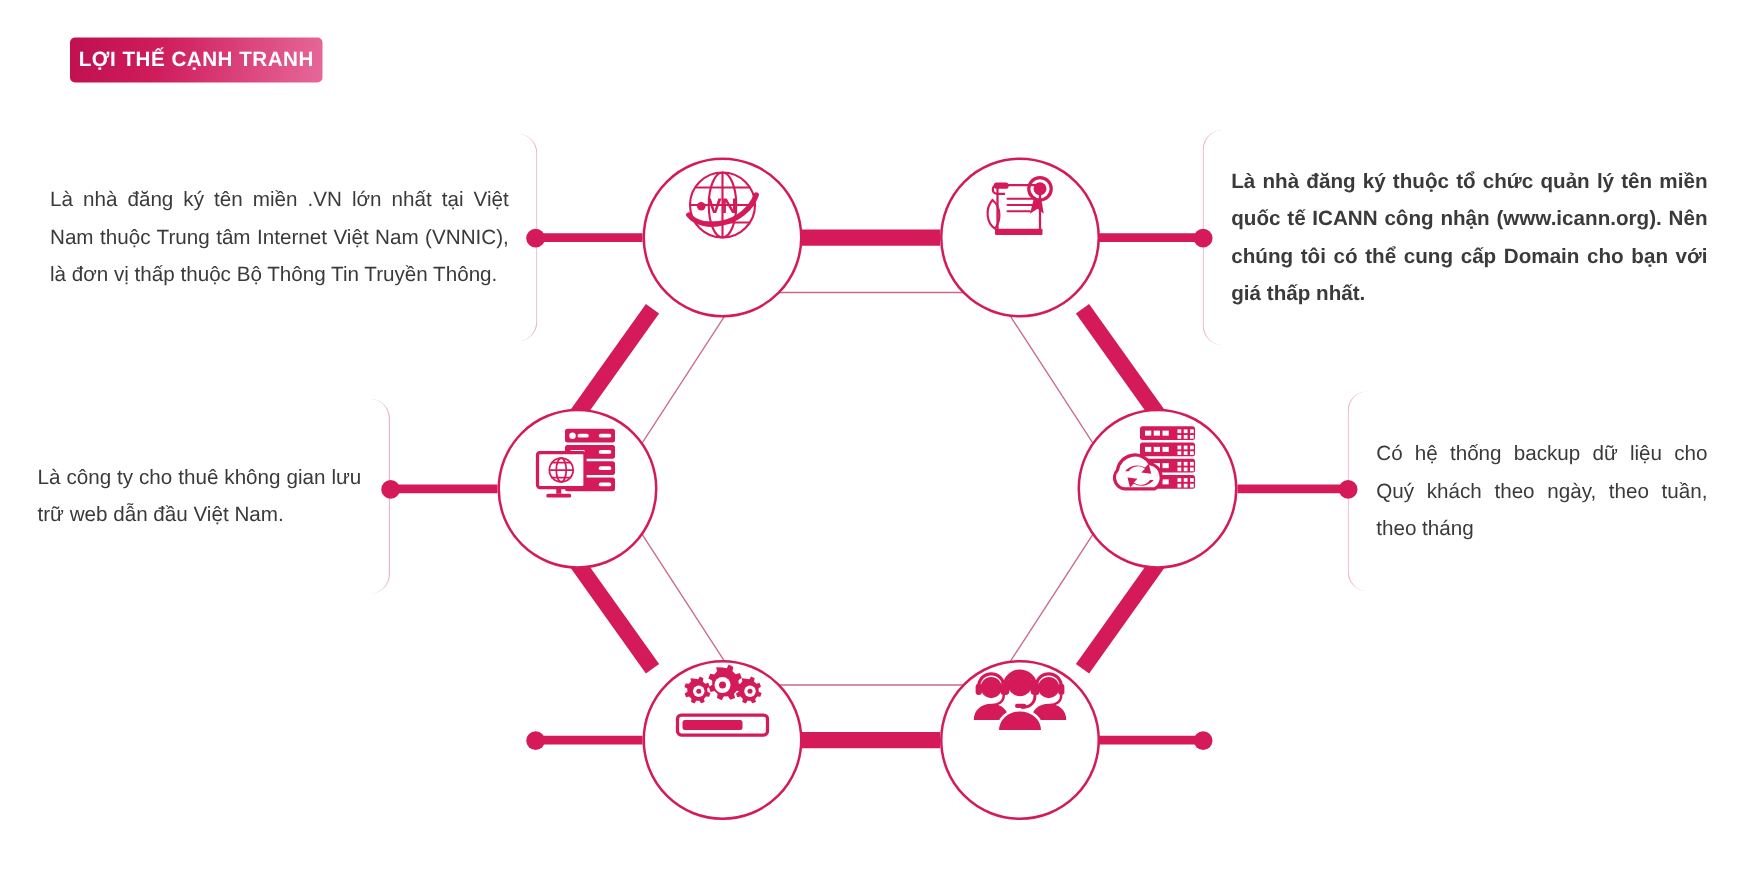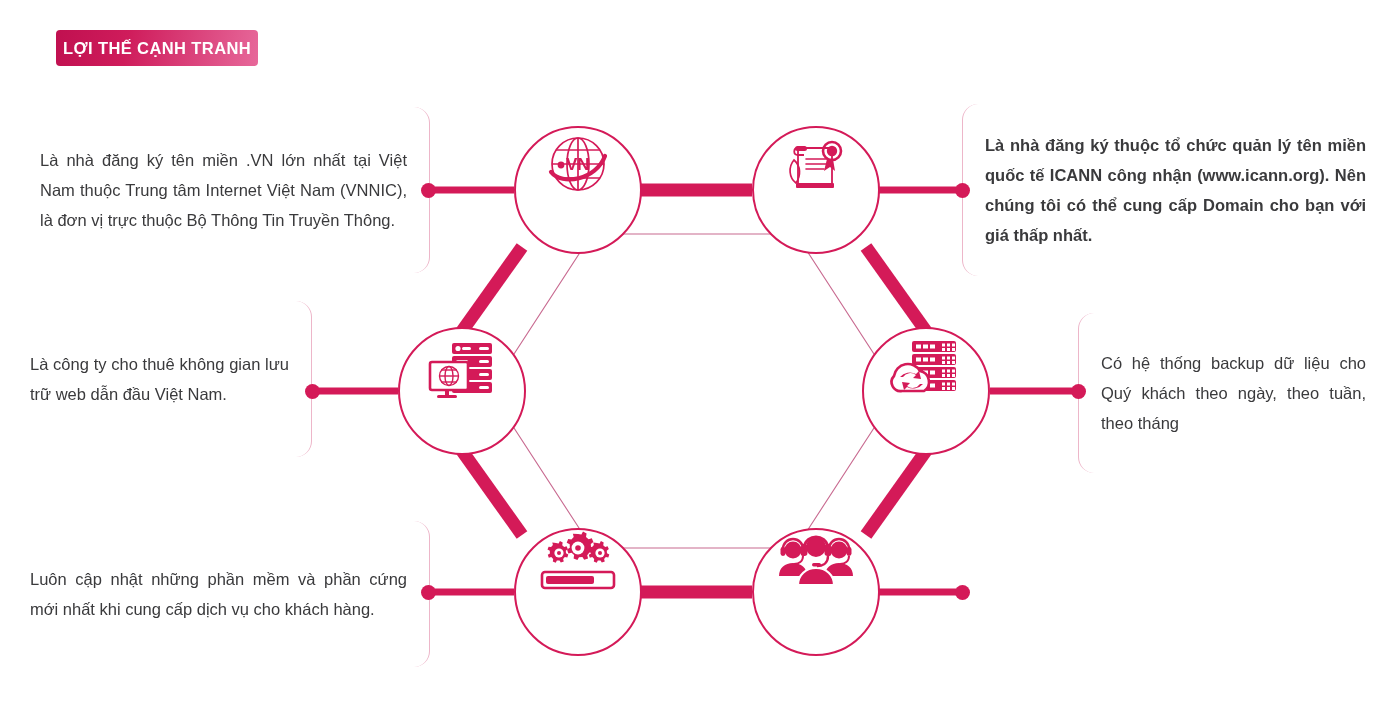--- a/index.html
+++ b/index.html
@@ -258,39 +258,36 @@
           <rect x="25" y="14" width="6.5" height="12" rx="3.2"></rect>
           <rect x="48.5" y="14" width="6.5" height="12" rx="3.2"></rect>
           <path d="M52 26 c0 8 -6 10 -11 10" fill="none" stroke="#d41a58" stroke-width="2.4"></path>
           <rect x="36" y="33" width="9" height="3.4" rx="1.7"></rect>
         </g>
       </svg>
     </span>
   </div>
 
   <div class="callout left" style="left:40px;top:107px;width:390px;height:166px;display:flex;align-items:center;">
-    <div class="txt">Là nhà đăng ký tên miền .VN lớn nhất tại Việt Nam thuộc Trung tâm Internet Việt Nam (VNNIC), là đơn vị trực thuộc Bộ Thông Tin Truyền Thông.</div>
+    <div class="txt">Là nhà đăng ký tên miền .VN lớn nhất tại Việt Nam thuộc Trung tâm Internet Việt Nam (VNNIC), là đơn vị thấp thuộc Bộ Thông Tin Truyền Thông.</div>
   </div>
   <div class="dot" style="left:421px;top:183px;"></div>
 
   <div class="callout right" style="left:962px;top:104px;width:404px;height:172px;display:flex;align-items:center;font-weight:bold;">
     <div class="txt">Là nhà đăng ký thuộc tổ chức quản lý tên miền quốc tế ICANN công nhận (www.icann.org).  Nên chúng tôi có thể  cung cấp Domain cho bạn với giá thấp nhất.</div>
   </div>
   <div class="dot" style="left:955px;top:183px;"></div>
 
-  <div class="callout left" style="left:30px;top:301px;width:282px;height:156px;display:flex;align-items:center;">
+  <div class="callout left" style="left:30px;top:319px;width:282px;height:156px;display:flex;align-items:center;">
     <div class="txt">Là công ty cho thuê không gian lưu trữ web dẫn đầu Việt Nam.</div>
   </div>
   <div class="dot" style="left:305px;top:384px;"></div>
 
   <div class="callout right" style="left:1078px;top:313px;width:288px;height:160px;display:flex;align-items:center;">
     <div class="txt">Có hệ thống backup dữ liệu cho Quý khách theo ngày, theo tuần, theo tháng</div>
   </div>
   <div class="dot" style="left:1071px;top:384px;"></div>
 
-  <div class="callout left" style="left:30px;top:521px;width:400px;height:146px;display:flex;align-items:center;">
-    <div class="txt">Luôn cập nhật những phần mềm và phần cứng mới nhất khi cung cấp dịch vụ cho khách hàng.</div>
-  </div>
   <div class="dot" style="left:421px;top:585px;"></div>
 
   <div class="dot" style="left:955px;top:585px;"></div>
 
 </div>
 
 </body></html>

